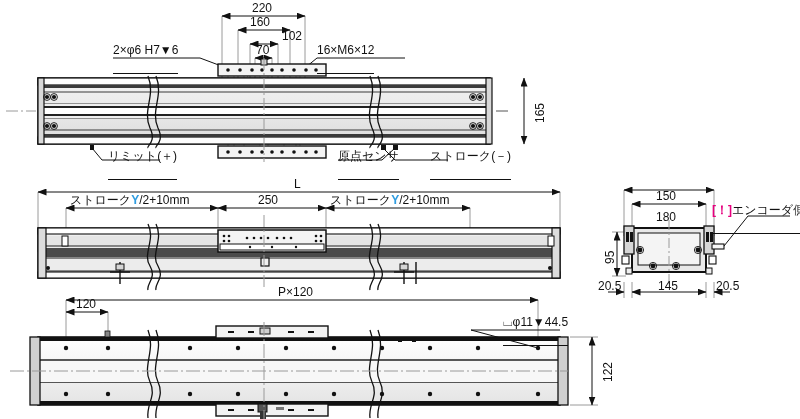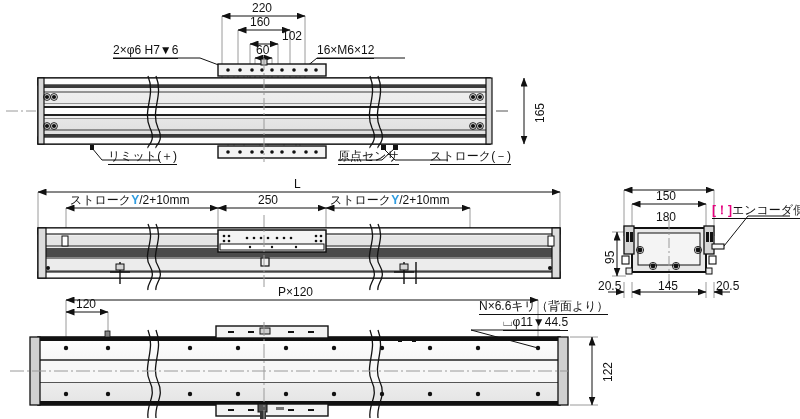--- a/index.html
+++ b/index.html
@@ -3,21 +3,21 @@
 <meta charset="utf-8">
 <style>
   html,body{margin:0;padding:0;background:#ffffff;}
   body{width:800px;height:419px;position:relative;overflow:hidden;
        font-family:"Liberation Sans","DejaVu Sans",sans-serif;color:#1a1a1a;}
   .canvas{position:absolute;left:0;top:0;width:632px;height:419px;}
   .lbl{position:absolute;white-space:nowrap;font-size:12px;line-height:1;color:#111;}
   .lbl.vert{transform:rotate(-90deg);transform-origin:left top;}
   .accentY{color:#2e9ce0;font-weight:bold;}
   .alert{color:#e6007e;font-weight:bold;}
-  .u{border-bottom:1px solid #111;padding-bottom:2px;}
+  .u{border-bottom:1px solid #111;padding-bottom:17px;}
   svg{position:absolute;left:0;top:0;}
 </style>
 </head>
 <body>
 
 <div class="canvas">
 
 <svg width="800" height="419">
   <defs>
     <marker id="ar" markerWidth="9" markerHeight="7" refX="8.5" refY="3.5" orient="auto">
@@ -422,39 +422,38 @@
 
     <g stroke="#9a9a9a" stroke-width="1" stroke-dasharray="10 3 2 3">
       <line x1="669" y1="220" x2="669" y2="286"></line>
     </g>
   </g>
 </svg>
 
 <div class="lbl" style="left:252px;top:2px;">220</div>
 <div class="lbl" style="left:250px;top:16px;">160</div>
 <div class="lbl" style="left:250px;top:30px;margin-left:32px;">102</div>
-<div class="lbl" style="left:256px;top:44px;">60</div>
+<div class="lbl" style="left:256px;top:44px;">70</div>
 
 <div class="lbl u" style="left:113px;top:44px;">2×φ6 H7▼6</div>
 <div class="lbl u" style="left:317px;top:44px;">16×M6×12</div>
 
 <div class="lbl u" style="left:108px;top:150px;">リミット(＋)</div>
 <div class="lbl u" style="left:338px;top:150px;">原点センサ</div>
 <div class="lbl u" style="left:430px;top:150px;">ストローク(－)</div>
 
 <div class="lbl vert" style="left:534px;top:123px;">165</div>
 
 <div class="lbl" style="left:294px;top:178px;">L</div>
 <div class="lbl" style="left:70px;top:194px;"><span>ストローク</span><span class="accentY">Y</span><span>/2+10mm</span></div>
 <div class="lbl" style="left:258px;top:194px;text-align:right;">250</div>
 <div class="lbl" style="left:330px;top:194px;"><span>ストローク</span><span class="accentY">Y</span><span>/2+10mm</span></div>
 
 <div class="lbl" style="left:278px;top:286px;">P×120</div>
 <div class="lbl" style="left:76px;top:298px;">120</div>
-<div class="lbl u" style="left:479px;top:300px;">N×6.6キリ（背面より）</div>
 <div class="lbl u" style="left:479px;top:316px;margin-left:24px;">⌴φ11▼44.5</div>
 <div class="lbl vert" style="left:602px;top:382px;">122</div>
 
 <div class="lbl" style="left:656px;top:176px;margin-top:35px;">180</div>
 <div class="lbl" style="left:656px;top:190px;">150</div>
 <div class="lbl vert" style="left:604px;top:264px;">95</div>
 <div class="lbl" style="left:658px;top:280px;">145</div>
 <div class="lbl" style="left:598px;top:280px;">20.5</div>
 <div class="lbl" style="left:716px;top:280px;">20.5</div>
 

